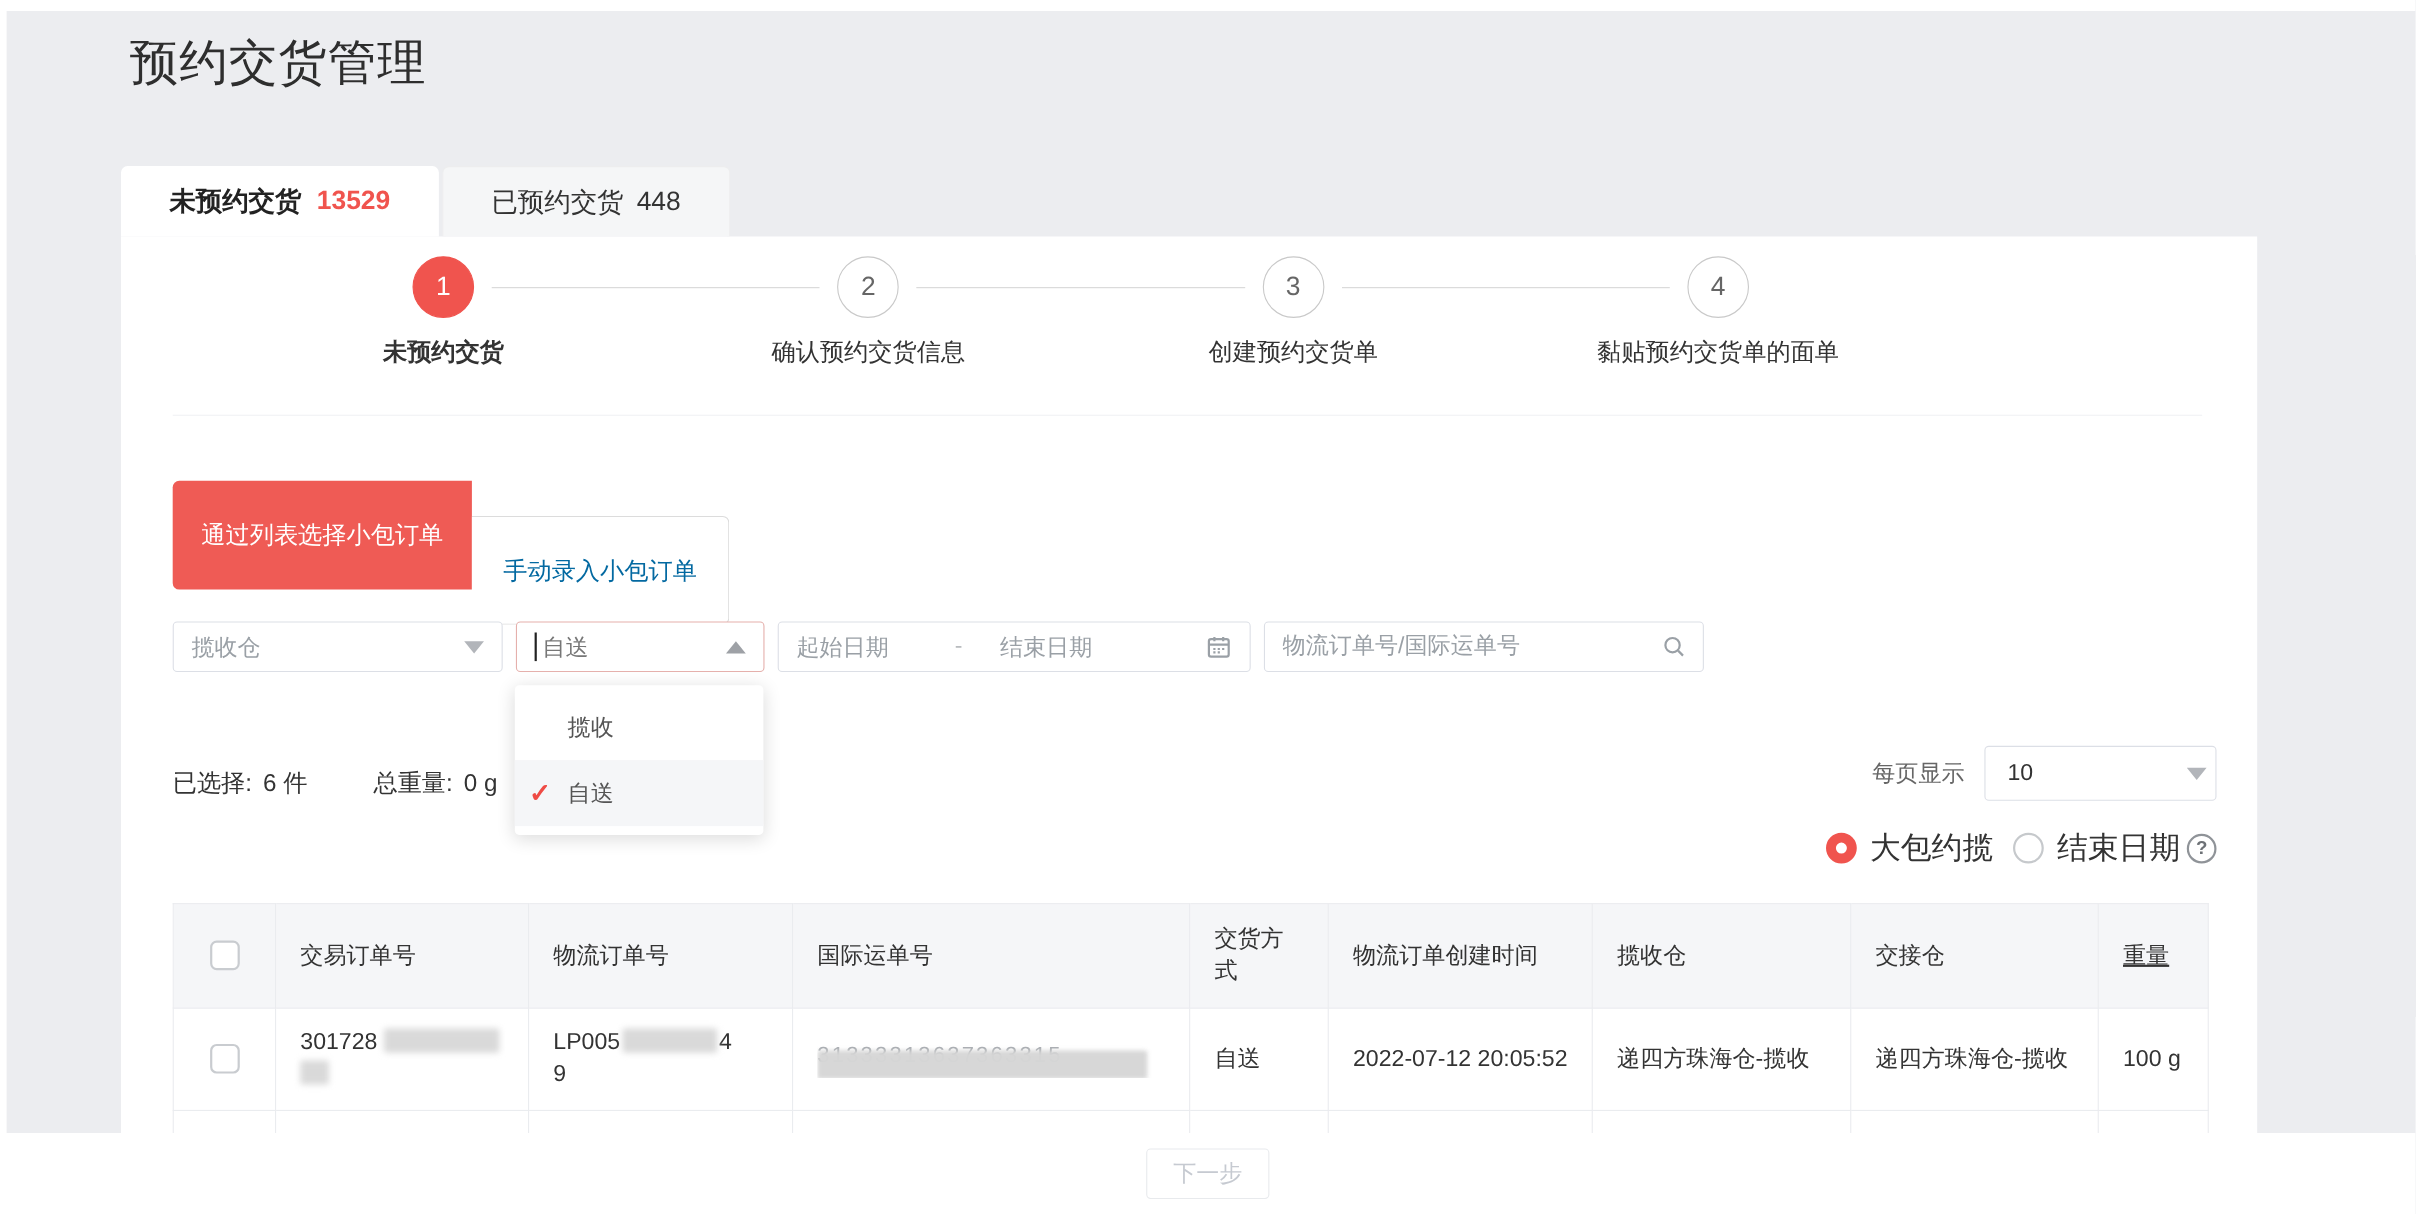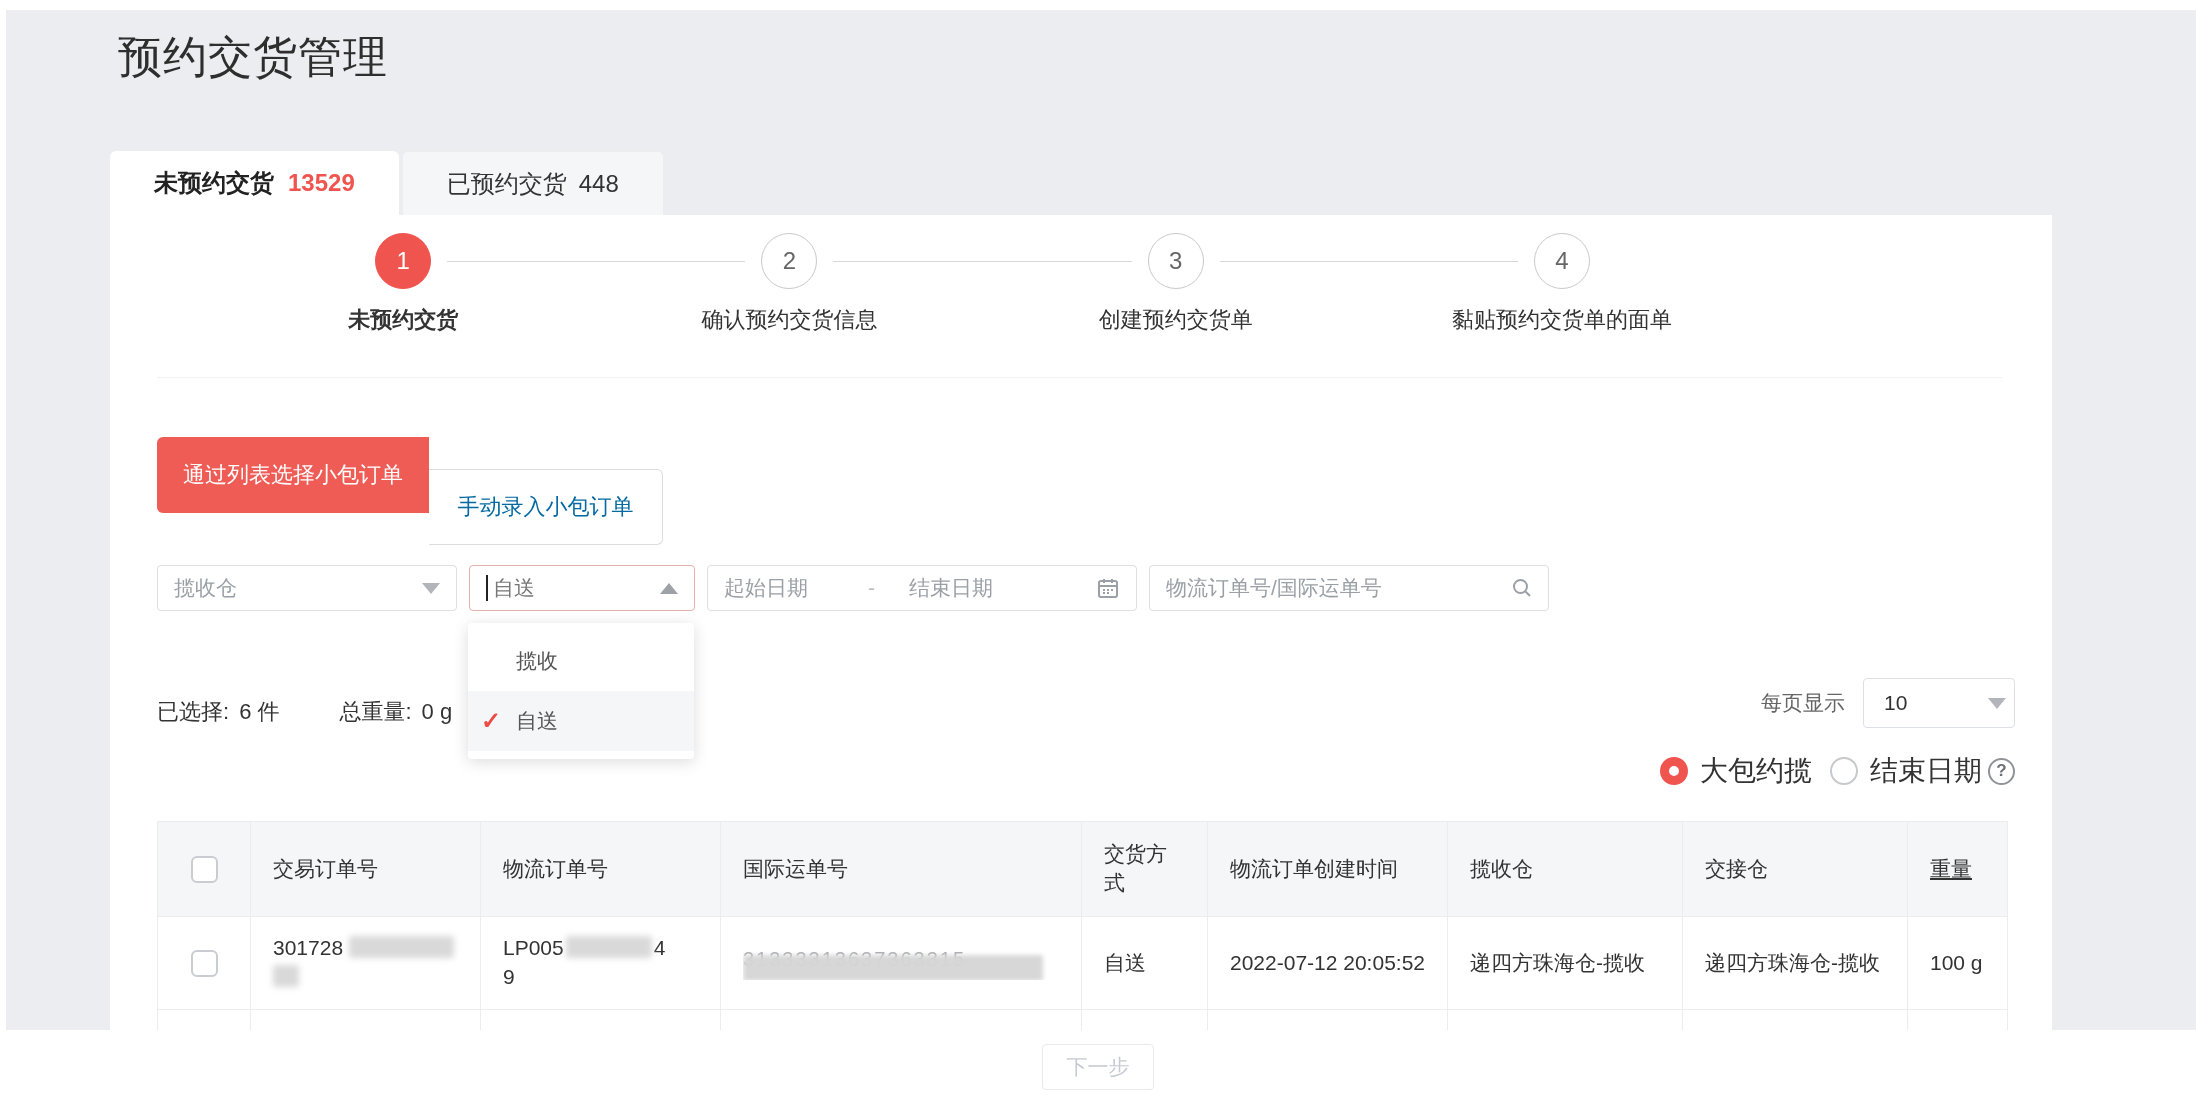--- a/index.html
+++ b/index.html
@@ -34,21 +34,21 @@
   .step:first-child::before { display:none; }
   .step-circle { width:56px; height:56px; border-radius:50%; border:1px solid #c9c9c9; color:#666; font-size:24px; line-height:54px; margin:0 auto; background:#fff; position:relative; z-index:1; }
   .step.active .step-circle { background:#f0544e; border-color:#f0544e; color:#fff; }
   .step-label { margin-top:16px; font-size:22px; color:#333; }
   .step.active .step-label { font-weight:bold; }
 
   .divider { position:absolute; top:162px; left:47px; right:50px; border-top:1px solid #f1f2f4; }
 
   
   .mode-buttons { position:absolute; top:222px; left:47px; display:flex; }
-  .mode-btn { height:76px; display:flex; align-items:center; justify-content:center; font-size:22px; cursor:pointer; }
+  .mode-btn { height:99px; display:flex; align-items:center; justify-content:center; font-size:22px; cursor:pointer; }
   .mode-btn.active { background:#ef5b55; color:#fff; border-radius:6px 0 0 6px; width:272px; }
   .mode-btn.plain { background:#fff; border:1px solid #dcdcdc; border-left:none; color:#0369a1; border-radius:0 6px 6px 0; width:234px;margin-top:32px; }
 
   
   .filter-row { position:absolute; top:350px; left:47px; display:flex; gap:12px; align-items:center; }
   .fbox { height:46px; border:1px solid #dcdfe6; border-radius:4px; display:flex; align-items:center; font-size:21px; color:#9aa0a6; background:#fff; padding:0 16px; }
   .f-warehouse { width:300px; justify-content:space-between; }
   .f-delivery { width:226px; border-color:#e5b0ac; color:#777; justify-content:space-between; }
   .caret-down { width:0; height:0; border-left:9px solid transparent; border-right:9px solid transparent; border-top:11px solid #b2b5ba; }
   .caret-up { width:0; height:0; border-left:9px solid transparent; border-right:9px solid transparent; border-bottom:11px solid #9ea1a6; }
@@ -70,21 +70,21 @@
 
   
   .summary { position:absolute; top:482px; left:47px; font-size:22px; color:#333; display:flex; }
   .summary .pair { margin-right:50px; }
   .summary .pair span { margin-right:10px; }
 
   
   .right-controls { position:absolute; top:463px; right:37px; }
   .page-size-row { display:flex; align-items:center; justify-content:flex-end; }
   .ps-label { font-size:21px; color:#666; margin-right:18px; }
-  .ps-select { width:152px; height:50px; border:1px solid #dcdfe6; border-radius:4px; display:flex; align-items:center; justify-content:space-between; padding:0 8px 0 20px; font-size:21px; color:#333; background:#fff; cursor:pointer;gap:17px; }
+  .ps-select { width:211px; height:50px; border:1px solid #dcdfe6; border-radius:4px; display:flex; align-items:center; justify-content:space-between; padding:0 8px 0 20px; font-size:21px; color:#333; background:#fff; cursor:pointer;gap:17px; }
   .radio-row { margin-top:24px; display:flex; align-items:center; justify-content:flex-end; }
   .radio { width:28px; height:28px; border-radius:50%; flex:none; cursor:pointer; }
   .radio.checked { border:9px solid #f0544e; background:#fff; }
   .radio.unchecked { border:2px solid #c6c9cc; background:#fff; }
   .radio-label { font-size:28px; color:#333; margin:0 18px 0 12px; cursor:pointer; }
   .radio-label.last { margin-right:6px; }
   .help { width:27px; height:27px; border-radius:50%; border:2px solid #8f9398; color:#6d7176; font-size:17px; font-weight:bold; display:flex; align-items:center; justify-content:center; cursor:pointer; }
 
   
   .table-wrap { position:absolute; top:606px; left:47px; }

